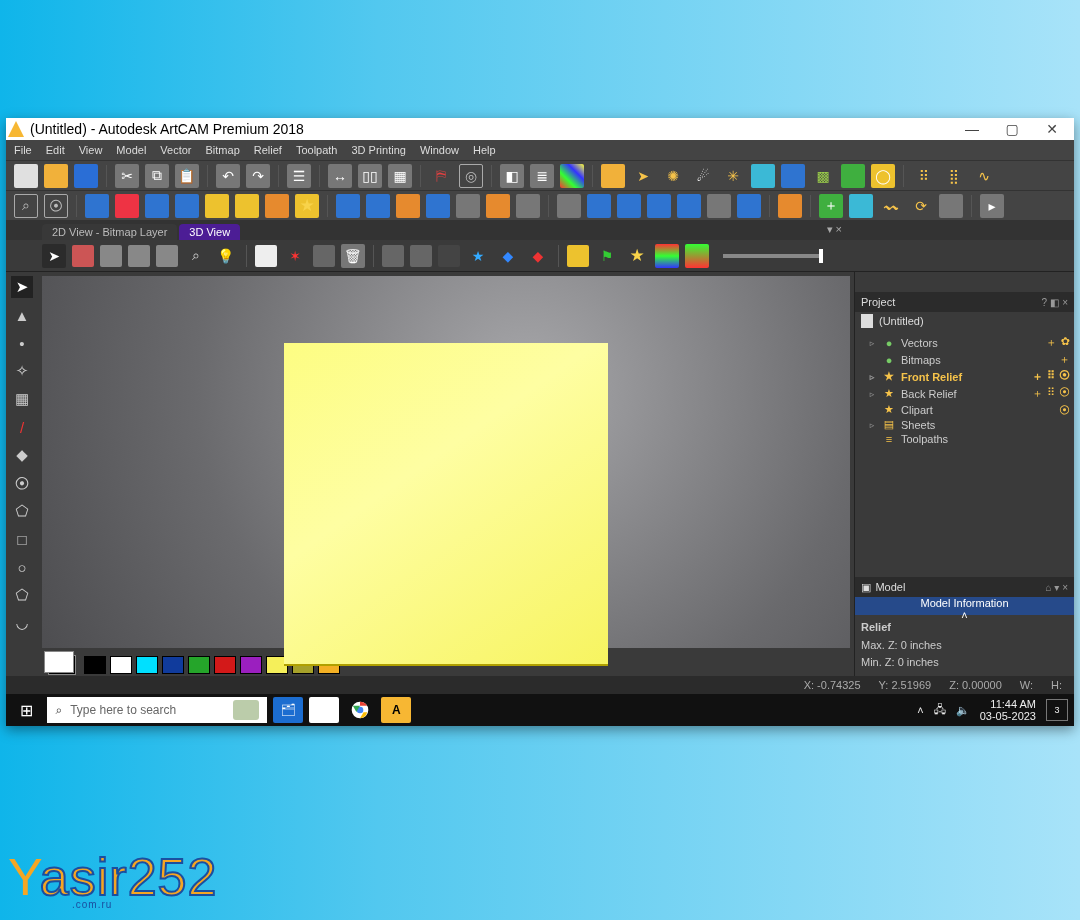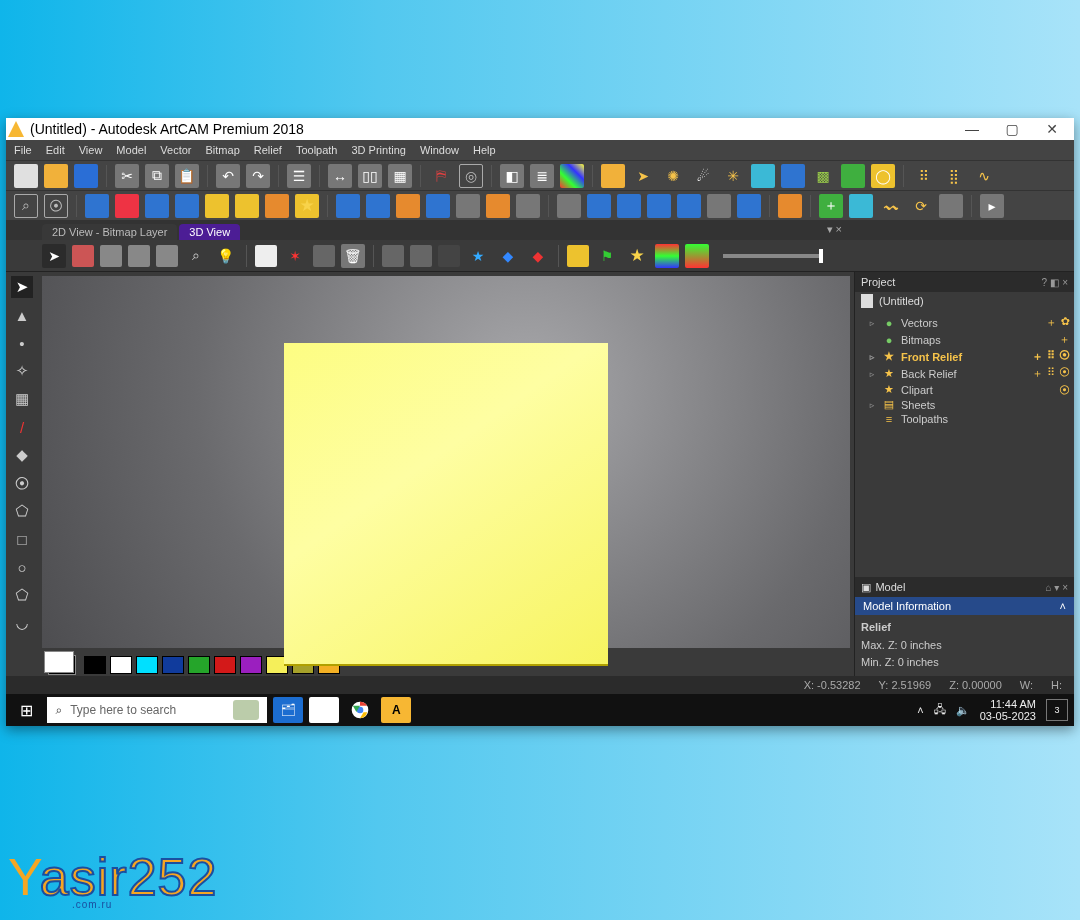--- a/index.html
+++ b/index.html
@@ -69,23 +69,23 @@
     position:absolute; top:18%; left:30%; width:40%; aspect-ratio:1;
     background:linear-gradient(145deg,#fdfd82 0%,#fefea2 40%,#f7f460 100%);
     border-bottom:2px solid #b0a000;
   }
   .swatch-row{height:22px;display:flex;align-items:center;gap:4px;padding:0 6px;}
   .swatch{width:22px;height:18px;border:1px solid #000;}
   .swatch-cur{width:28px;height:20px;border:1px solid #888;position:relative;margin-right:4px;background:#000;}
   .swatch-cur::after{content:'';position:absolute;left:-5px;top:-5px;width:28px;height:20px;border:1px solid #888;background:#fff;}
   
   .rightcol{width:220px;display:flex;flex-direction:column;background:#3a3a3a;border-left:1px solid #222;}
-  .panel-title{height:20px;background:#2b2b2b;display:flex;align-items:center;padding:0 6px;color:#ddd;font-size:11px;gap:4px;}
+  .panel-title{height:20px;background:#2b2b2b;display:flex;align-items:center;padding:0 6px;color:#ddd;font-size:11px;gap:4px;margin-top:20px;}
   .panel-title .icons{margin-left:auto;display:flex;gap:6px;color:#999;font-size:10px;}
-  .panel-sub{height:18px;background:#264a8a;color:#fff;display:flex;align-items:center;padding:0 8px;font-size:11px;justify-content:space-between;}
+  .panel-sub{height:18px;background:#264a8a;color:#fff;display:flex;align-items:center;padding:0 8px;font-size:11px;justify-content:space-between;flex-direction:column;}
   .panel-body{font-size:11px;color:#ccc;padding:4px 6px;line-height:1.6;}
   .tree{font-size:11px;color:#ccc;padding:4px 4px;}
   .tree-row{display:flex;align-items:center;gap:5px;padding:1px 0 1px 8px;}
   .tree-row.sel{color:#f6c34a;font-weight:bold;}
   .tri{color:#999;font-size:9px;width:10px;text-align:center;}
   .node-icon{width:14px;text-align:center;}
   .tree-row .rti{margin-left:auto;display:flex;gap:4px;color:#f6c34a;font-size:11px;}
   .doc-row{display:flex;align-items:center;gap:6px;padding:2px 6px;font-size:11px;color:#ddd;}
   .doc-row .pg{width:12px;height:14px;background:#ddd;}
   .flex1{flex:1;}
@@ -381,21 +381,21 @@
               <span>Max. Z: 0 inches</span><br>
               <span>Min. Z: 0 inches</span>
             </div>
           </div>
         </div>
       </div>
     </div>
   </div>
 
   <div class="statusbar">
-    <span>X: -0.53282</span>
+    <span>X: -0.74325</span>
     <span>Y: 2.51969</span>
     <span>Z: 0.00000</span>
     <span>W:</span>
     <span>H:</span>
   </div>
 
   <div class="taskbar">
     <div class="startbtn">⊞</div>
     <div class="searchbox">
       <span class="lens">⌕</span>

